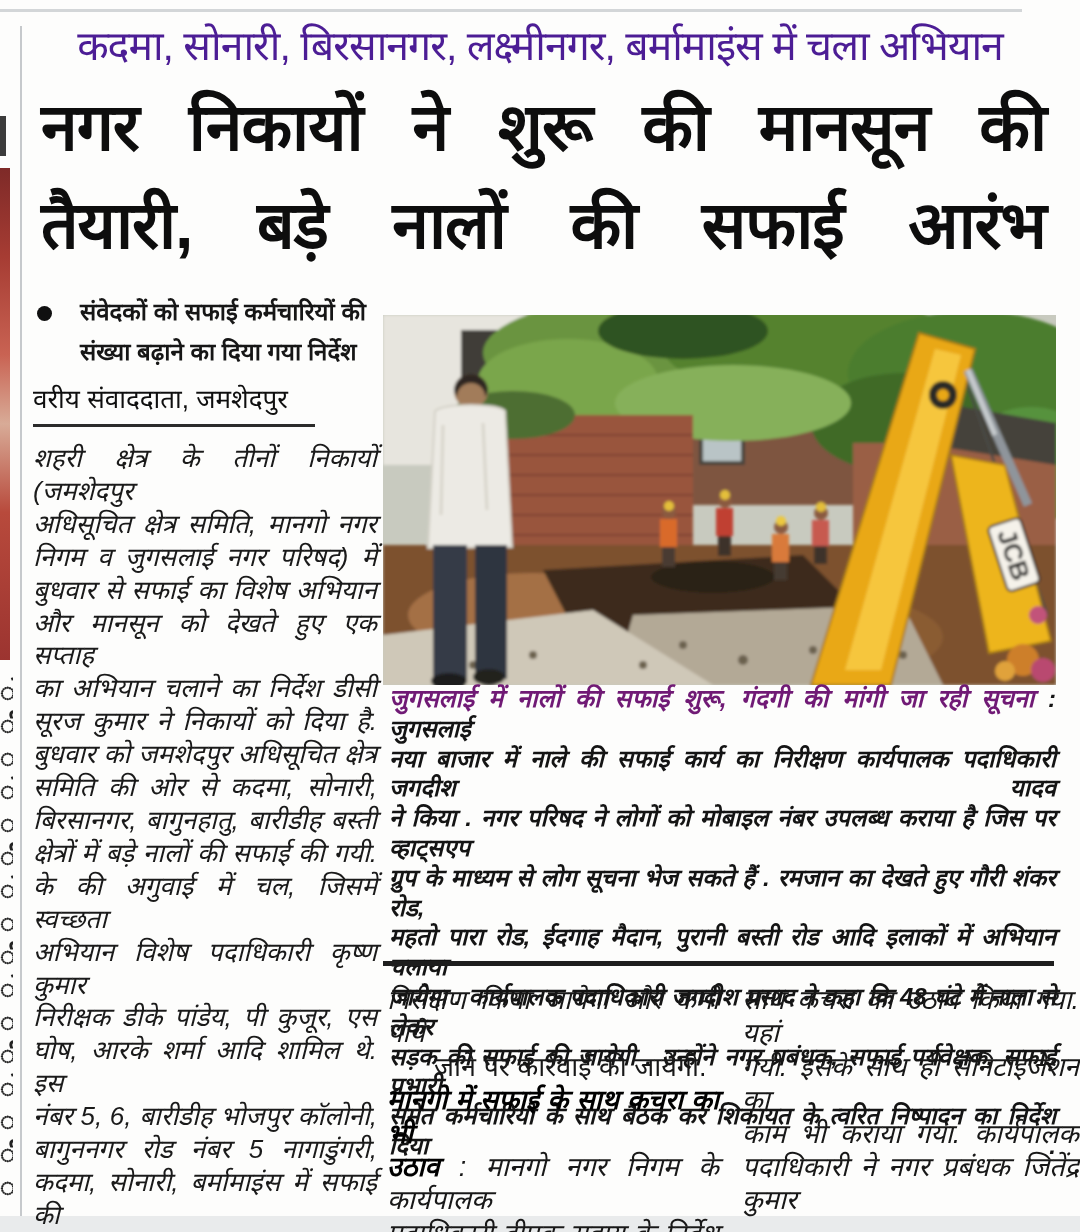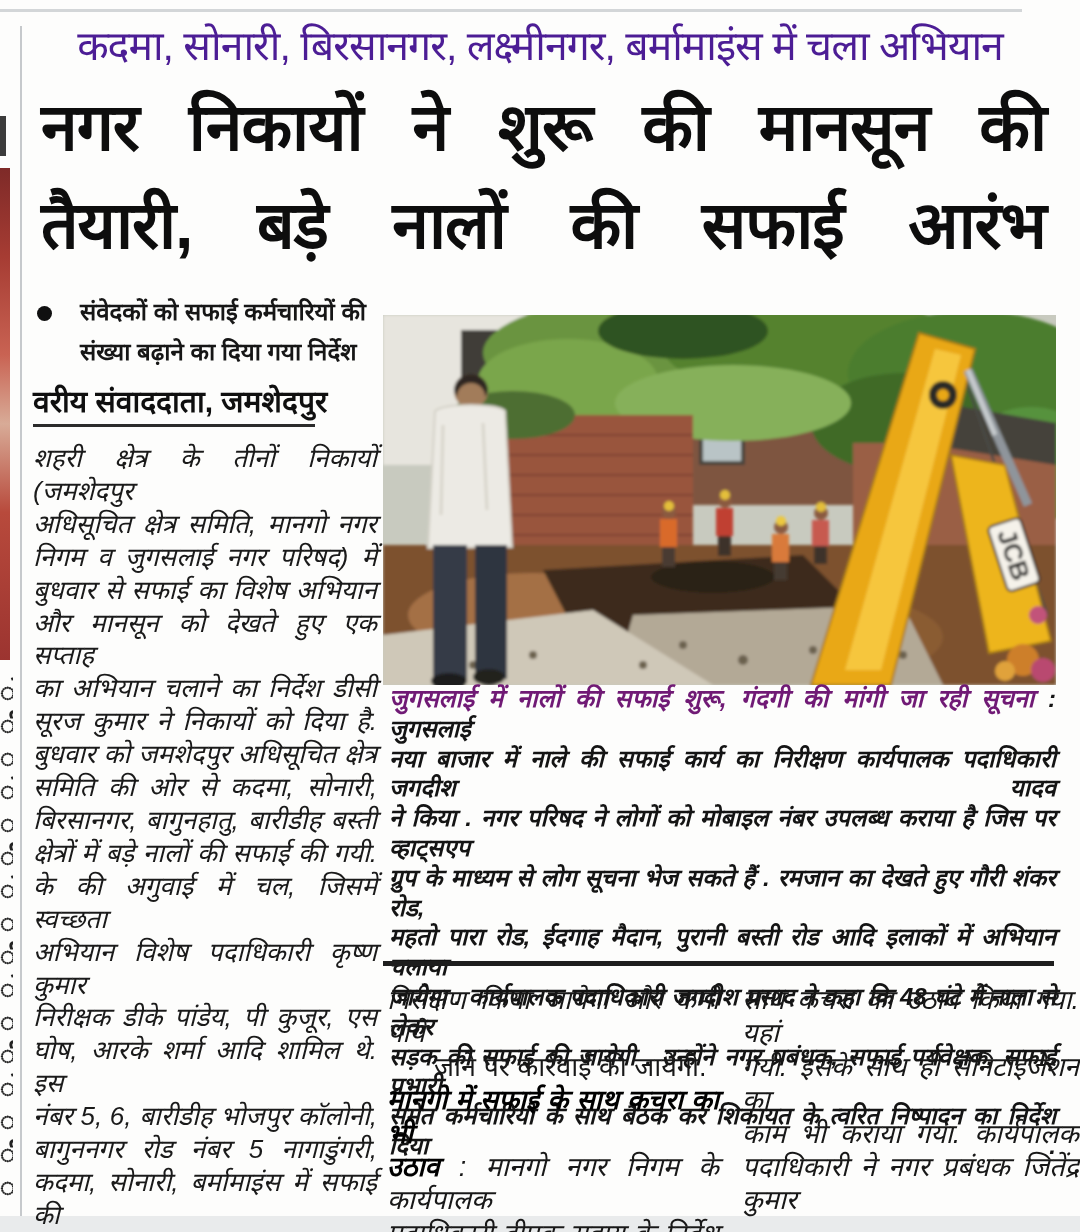--- a/index.html
+++ b/index.html
@@ -20,21 +20,21 @@
   .bottom-strip{left:0;top:1216px;width:1080px;height:16px;background:#e9ebec;}
   
   .kicker{left:40px;top:16px;width:1000px;text-align:center;
     font-size:41px;font-weight:400;color:#4c1d95;letter-spacing:-1px;white-space:nowrap;}
   .headline{left:33px;top:78px;width:1005px;font-size:66px;line-height:98px;
     font-weight:800;color:#0d0d0d;letter-spacing:-1px;margin-left:8px;}
   .headline .hl{text-align:justify;text-align-last:justify;}
   
   .bullet-dot{left:37px;top:306px;width:15px;height:15px;border-radius:50%;background:#101010;}
   .standfirst{left:80px;top:292px;width:305px;font-size:24px;line-height:40px;font-weight:700;color:#161616;}
-  .byline{left:33px;top:380px;font-size:30px;font-weight:700;color:#0f0f0f;}
+  .byline{left:33px;top:380px;font-size:26px;font-weight:400;color:#0f0f0f;}
   .byline-rule{left:33px;top:424px;width:282px;height:3px;background:#2b2b2b;}
   
   .left-col{left:33px;top:442px;width:344px;font-size:26px;line-height:32.9px;color:#1a1a1a;}
   .ln{text-align:justify;text-align-last:justify;font-style:italic;}
   .ln-left{text-align:left;margin-left:47px;}
   .caption{left:389px;top:684px;width:667px;font-size:24px;line-height:29.8px;font-weight:600;color:#141414;}
   .caption .lead{font-weight:800;font-size:25px;color:#701a75;}
   .mid-bar{left:383px;top:961px;width:671px;height:5px;background:#1e1e1e;}
   .bot-col{top:984px;width:332px;font-size:27px;line-height:33.4px;color:#181818;}
   .bot-mid{left:387px;}

